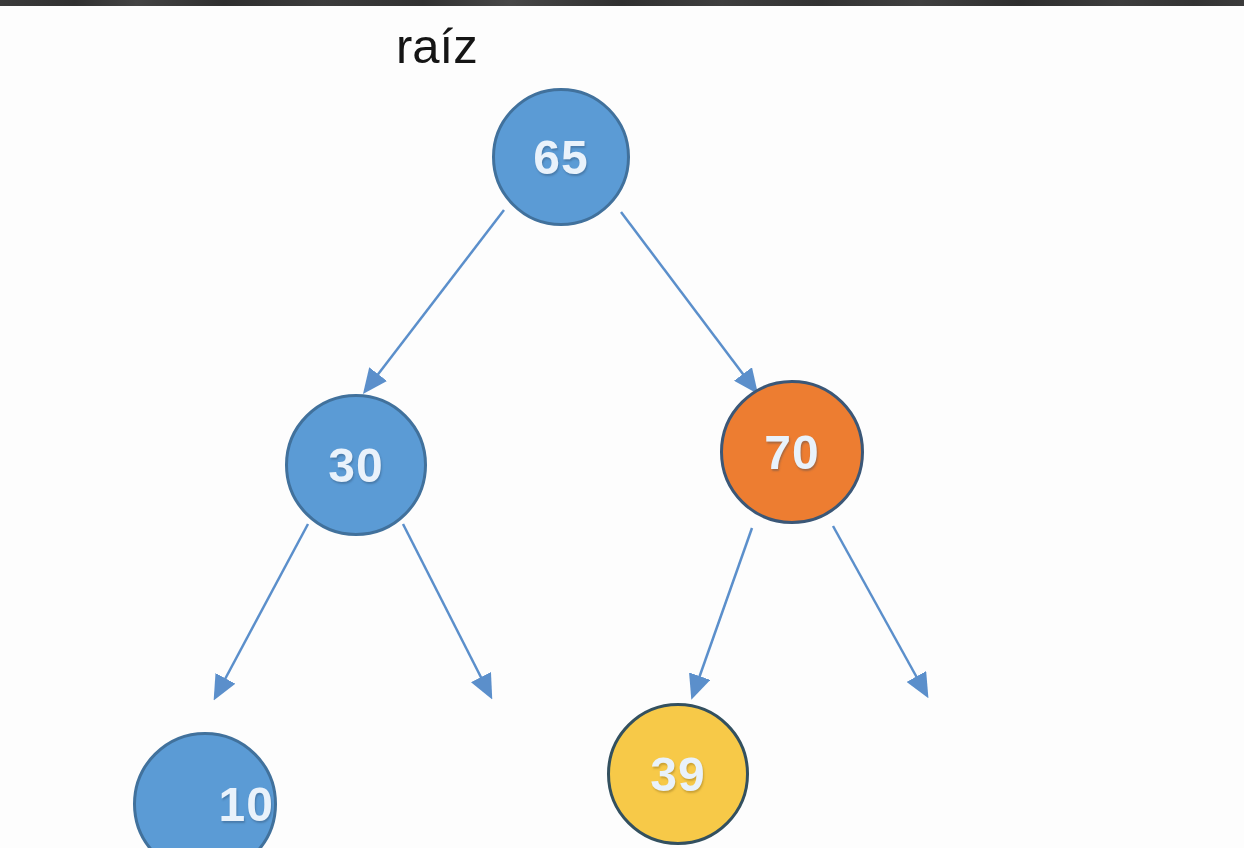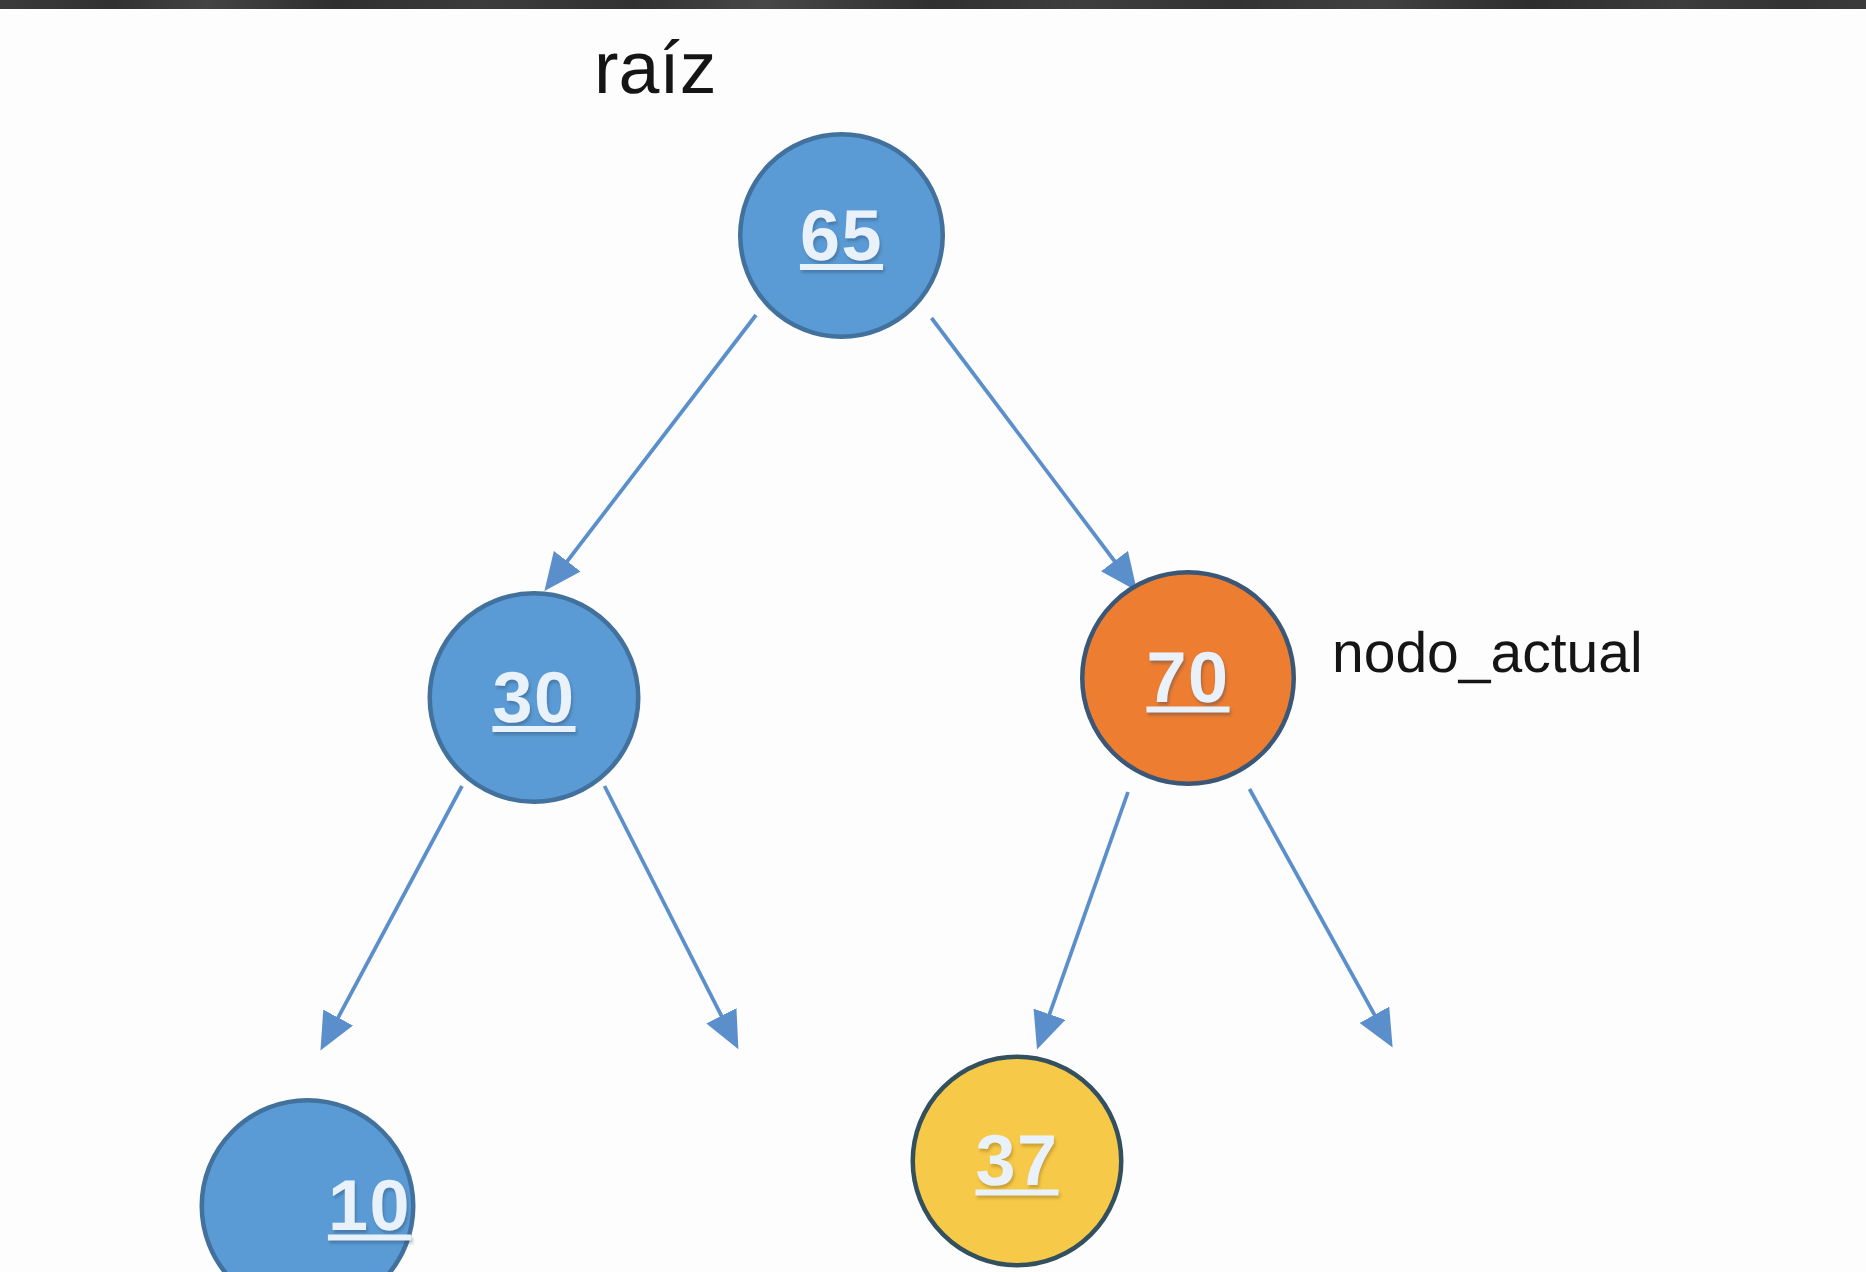--- a/index.html
+++ b/index.html
@@ -36,21 +36,20 @@
     position:absolute;border-radius:50%;
     display:flex;align-items:center;justify-content:center;
     border:3px solid var(--node-blue-border);
     background:var(--node-blue-fill);
   }
   .node .node-value{
     color:var(--node-text);
     font-size:48px;font-weight:600;letter-spacing:1px;
     text-shadow:1px 2px 2px rgba(40,65,95,.35);
     user-select:none;
-    text-decoration:underline;
   }
   .node.orange{background:var(--node-orange-fill);border-color:var(--node-orange-border);}
   .node.yellow{background:var(--node-yellow-fill);border-color:var(--node-yellow-border);border-width:3.5px;}
   .node.yellow .node-value{text-shadow:1px 2px 2px rgba(120,90,20,.35);}
   .diagram-label{
     position:absolute;color:var(--label-text);
     white-space:nowrap;line-height:1.1;
   }
   .label-raiz{left:396px;top:20px;font-size:49px;}
   .label-nodo-actual{left:888px;top:416px;font-size:38px;}
@@ -87,21 +86,20 @@
   <div class="node orange" style="left:720px;top:380px;width:144px;height:144px;">
     <span class="node-value">70</span>
   </div>
 
   <div class="node" style="left:133px;top:732px;width:144px;height:144px;justify-content:flex-end;">
     <span class="node-value">10</span>
   </div>
 
 
   <div class="node yellow" style="left:607px;top:703px;width:142px;height:142px;">
-    <span class="node-value">37</span>
+    <span class="node-value">39</span>
   </div>
 
 
   <div class="diagram-label label-raiz">raíz</div>
 
-  <div class="diagram-label label-nodo-actual">nodo_actual</div>
 
 </div>
 
 </body></html>

